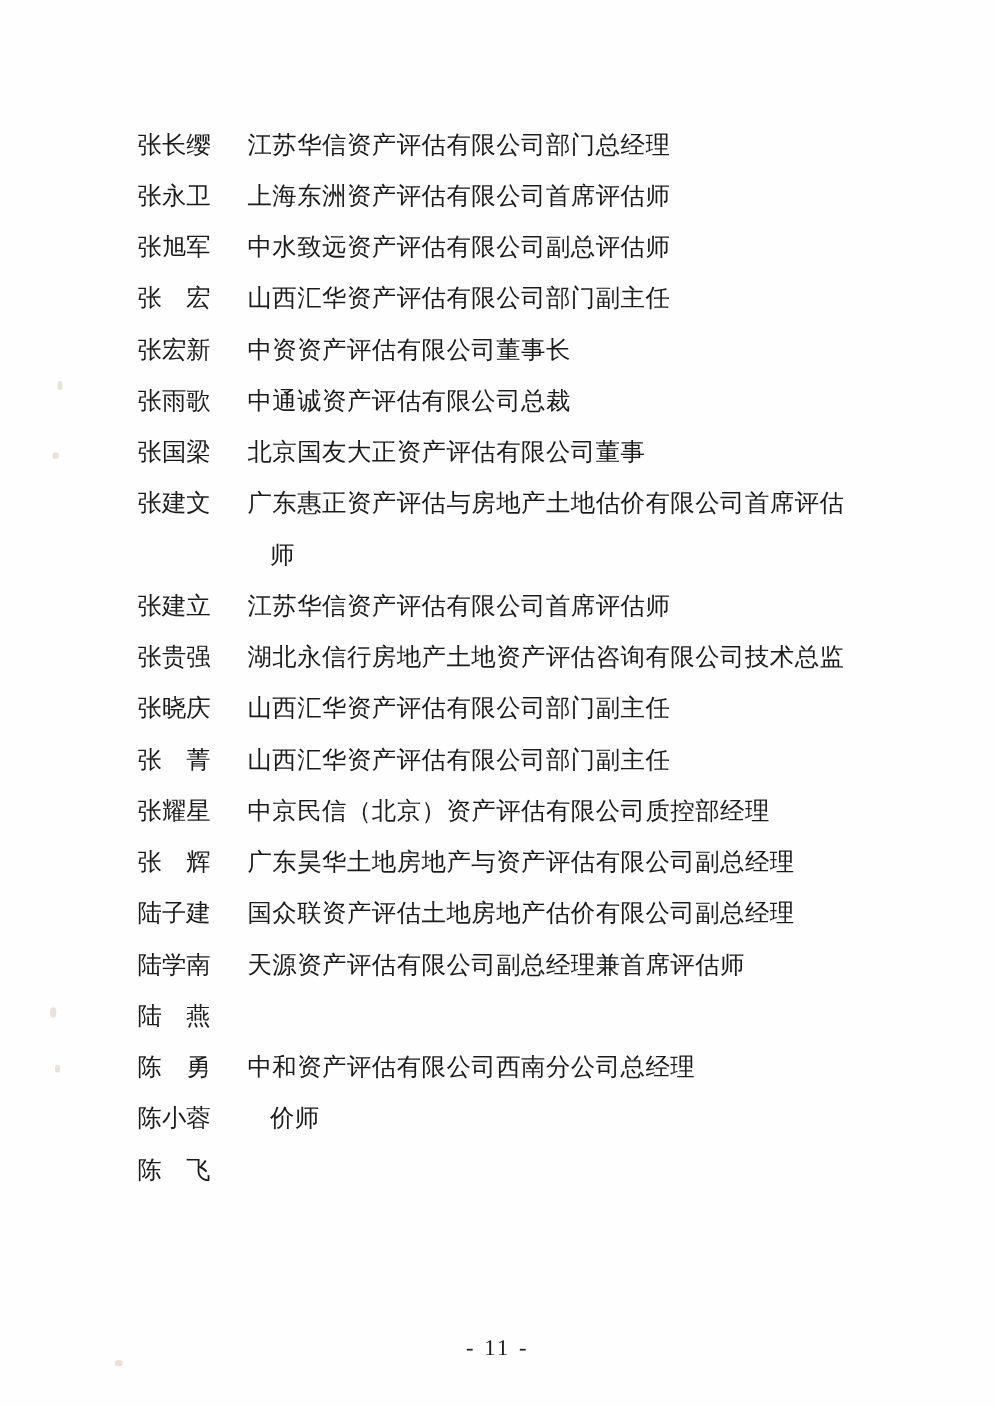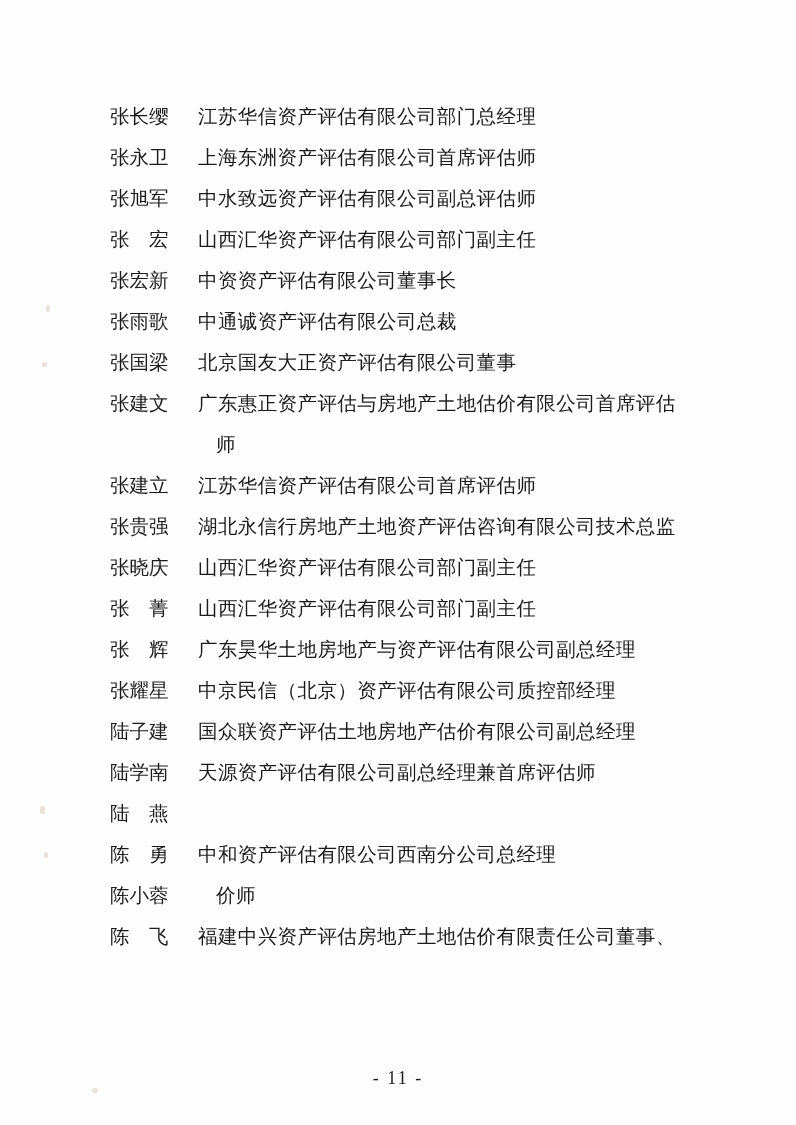--- a/index.html
+++ b/index.html
@@ -125,26 +125,26 @@
     </li>
     <li class="entry">
       <span class="name spaced">张晓庆</span>
       <span class="desc"><span>山西汇华资产评估有限公司部门副主任</span></span>
     </li>
     <li class="entry">
       <span class="name spaced">张　菁</span>
       <span class="desc"><span>山西汇华资产评估有限公司部门副主任</span></span>
     </li>
     <li class="entry">
+      <span class="name spaced">张耀星</span>
+      <span class="desc"><span>中京民信（北京）资产评估有限公司质控部经理</span></span>
+    </li>
+    <li class="entry">
       <span class="name spaced">张　辉</span>
       <span class="desc"><span>广东昊华土地房地产与资产评估有限公司副总经理</span></span>
-    </li>
-    <li class="entry">
-      <span class="name spaced">张耀星</span>
-      <span class="desc"><span>中京民信（北京）资产评估有限公司质控部经理</span></span>
     </li>
     <li class="entry">
       <span class="name spaced">陆子建</span>
       <span class="desc"><span>国众联资产评估土地房地产估价有限公司副总经理</span></span>
     </li>
     <li class="entry">
       <span class="name spaced">陆学南</span>
       <span class="desc"><span>天源资产评估有限公司副总经理兼首席评估师</span></span>
     </li>
     <li class="entry">
@@ -153,18 +153,17 @@
     <li class="entry">
       <span class="name spaced">陈　勇</span>
       <span class="desc"><span>中和资产评估有限公司西南分公司总经理</span></span>
     </li>
     <li class="entry">
       <span class="name spaced">陈小蓉</span>
       <span class="desc"><span class="cont">价师</span></span>
     </li>
     <li class="entry">
       <span class="name spaced">陈　飞</span>
-      <span class="desc"><span>福建中兴资产评估房地产土地估价有限责任公司董事、</span></span>
     </li>
   </ul>
 
   <div class="footer">- 11 -</div>
 </div>
 
 </body></html>

